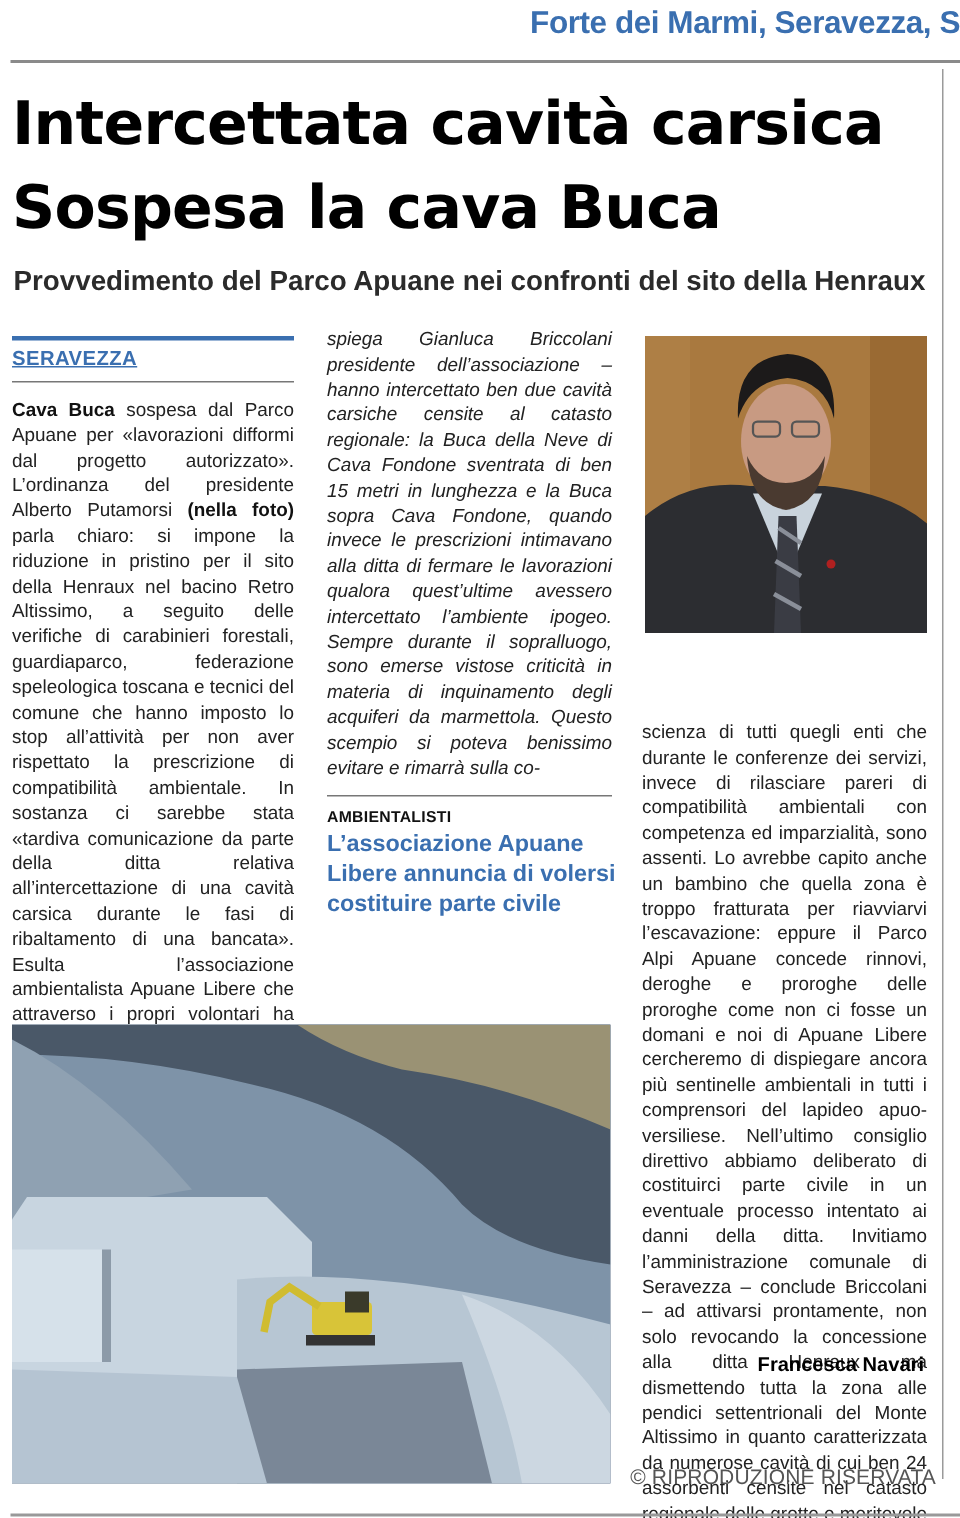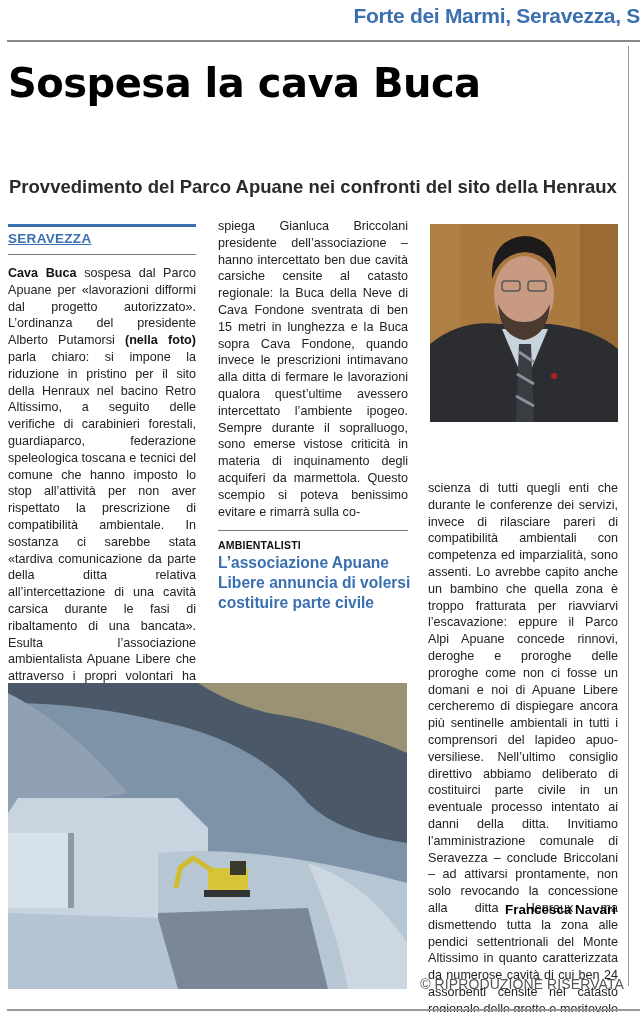--- a/index.html
+++ b/index.html
@@ -5,21 +5,21 @@
   html, body { margin:0; padding:0; background:#ffffff; }
   body { width:640px; height:1012px; position:relative; overflow:hidden; font-family:"Liberation Sans", sans-serif; color:#1a1a1a; }
   .abs { position:absolute; }
   .section-head { right:0; top:4px; font-weight:bold; font-size:21px; color:#3a6fb0; white-space:nowrap; letter-spacing:-0.3px;margin-left:34px; }
   .top-rule { left:7px; top:40px; width:633px; height:2px; background:#8a8a8a; }
   .right-rule { left:628px; top:46px; width:1px; height:940px; background:#9a9a9a; }
   .title { left:8px; top:55px; font-family:"DejaVu Sans", sans-serif; font-weight:bold; font-size:40px; line-height:56px; color:#000; letter-spacing:-0.5px; transform:scaleX(1.0); transform-origin:left; white-space:nowrap; }
   .subtitle { left:9px; top:176px; font-size:18.5px; color:#2b2b2b; white-space:nowrap;font-weight:bold; }
   .col { font-size:12.6px; line-height:16.8px; text-align:justify; color:#222; hyphens:manual; }
   .col1 { left:8px; top:265px; width:188px; }
-  .col2 { left:218px; top:218px; width:190px; }
+  .col2 { left:218px; top:218px; width:190px;font-style:italic; }
   .col3 { left:428px; top:480px; width:190px; }
   .kicker-rule-top { left:8px; top:224px; width:188px; height:3px; background:#3a6fb0; }
   .kicker { left:8px; top:231px; font-weight:bold; font-size:13.5px; color:#3a6fb0; letter-spacing:0.3px;text-decoration:underline; }
   .kicker-rule-bot { left:8px; top:254px; width:188px; height:1px; background:#777; }
   .b { font-weight:bold; color:#111; }
   .side-rule { left:218px; top:530px; width:190px; height:1px; background:#777; }
   .side-kicker { left:218px; top:539px; font-weight:bold; font-size:10.5px; color:#111; letter-spacing:0.2px; }
   .side-title { left:218px; top:553px; width:200px; font-weight:bold; font-size:15.6px; line-height:20px; color:#3a6fb0; }
   .photo-man { left:430px; top:224px; width:188px; height:198px; overflow:hidden; background:linear-gradient(90deg,#a8793f 0%,#b78a4e 40%,#9e6d36 80%,#b08048 100%); }
   .photo-quarry { left:8px; top:683px; width:399px; height:306px; overflow:hidden; background:#6d7f93; }
@@ -28,20 +28,21 @@
   .bottom-rule { left:7px; top:1009px; width:633px; height:2px; background:#999; }
 </style>
 </head>
 <body>
 
 <div class="abs section-head">Forte dei Marmi, Seravezza, S</div>
 <div class="abs top-rule"></div>
 <div class="abs right-rule"></div>
 
 <div class="abs title">
+  <div>Intercettata cavità carsica</div>
   <div>Sospesa la cava Buca</div>
 </div>
 <div class="abs subtitle">Provvedimento del Parco Apuane nei confronti del sito della Henraux</div>
 
 <div class="abs kicker-rule-top"></div>
 <div class="abs kicker">SERAVEZZA</div>
 <div class="abs kicker-rule-bot"></div>
 
 <div class="abs col col1"><span class="b">Cava Buca</span><span> sospesa dal Parco Apuane per «lavorazioni difformi dal progetto autorizzato». L’ordinanza del presidente Alberto Putamorsi </span><span class="b">(nella foto)</span><span> parla chiaro: si impone la riduzione in pristino per il sito della Henraux nel bacino Retro Altissimo, a seguito delle verifiche di carabinieri forestali, guardiaparco, federazione speleologica toscana e tecnici del comune che hanno imposto lo stop all’attività per non aver rispettato la prescrizione di compatibilità ambientale. In sostanza ci sarebbe stata «tardiva comunicazione da parte della ditta relativa all’intercettazione di una cavità carsica durante le fasi di ribaltamento di una bancata». Esulta l’associazione ambientalista Apuane Libere che attraverso i propri volontari ha messo insieme un ricco dossier e intende costituirsi parte civile. «Le lavorazioni –</span></div>
 

